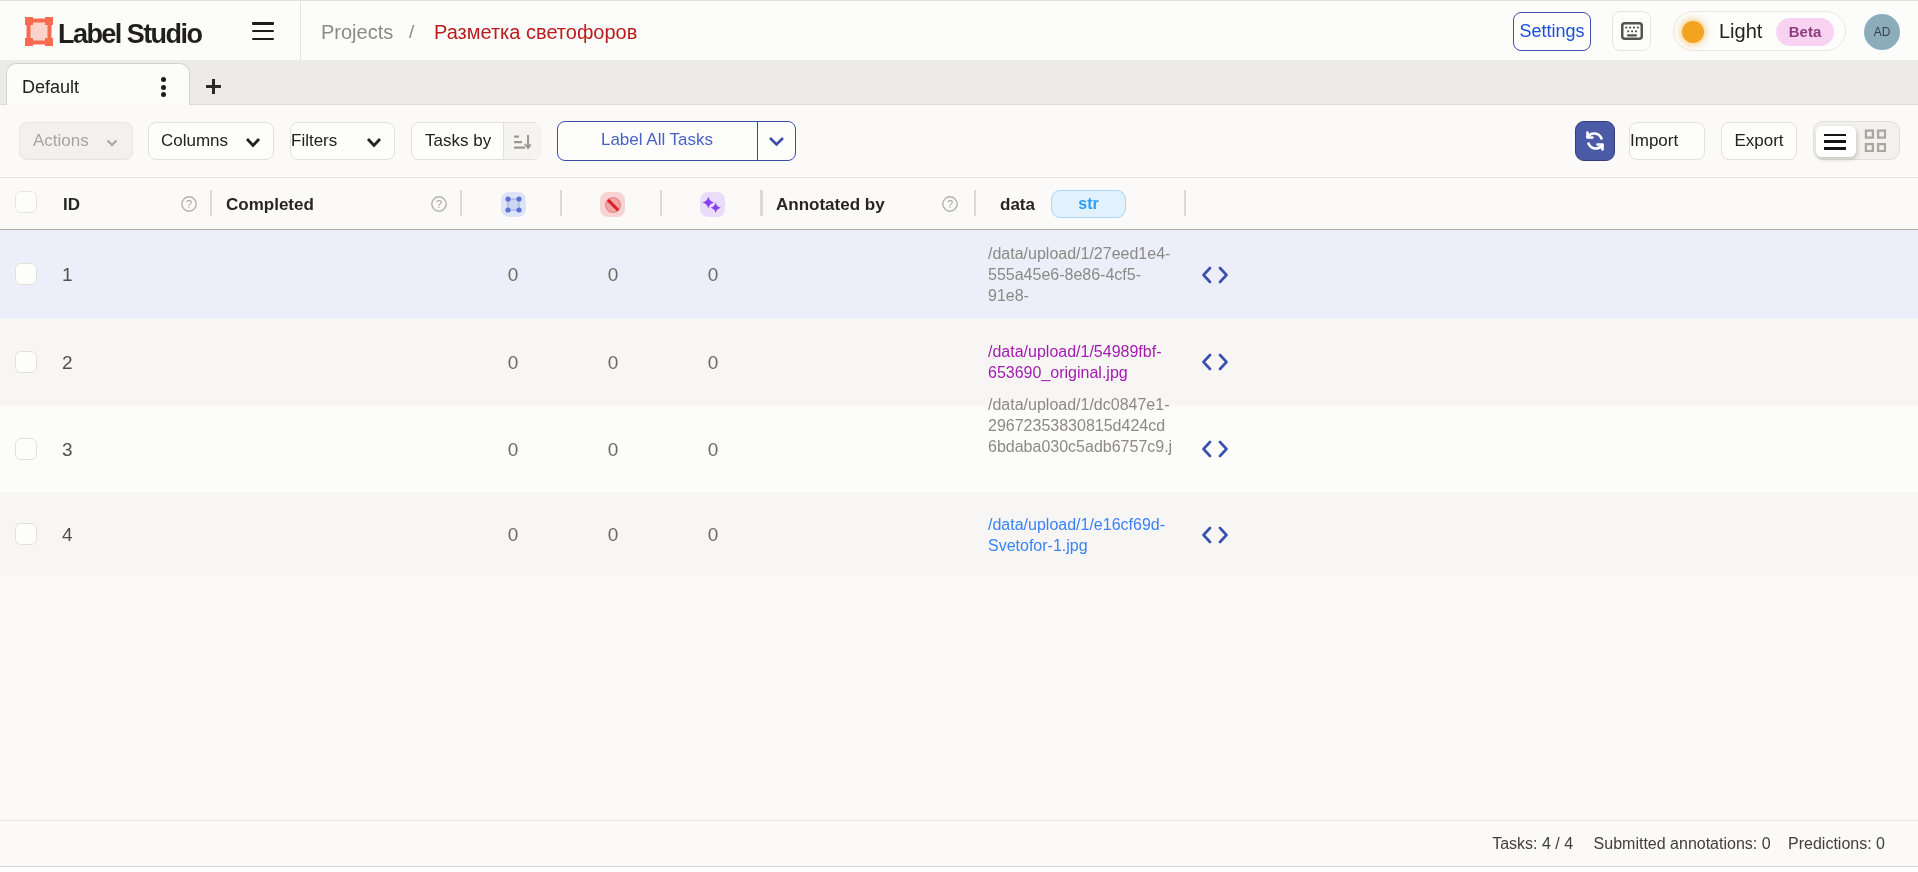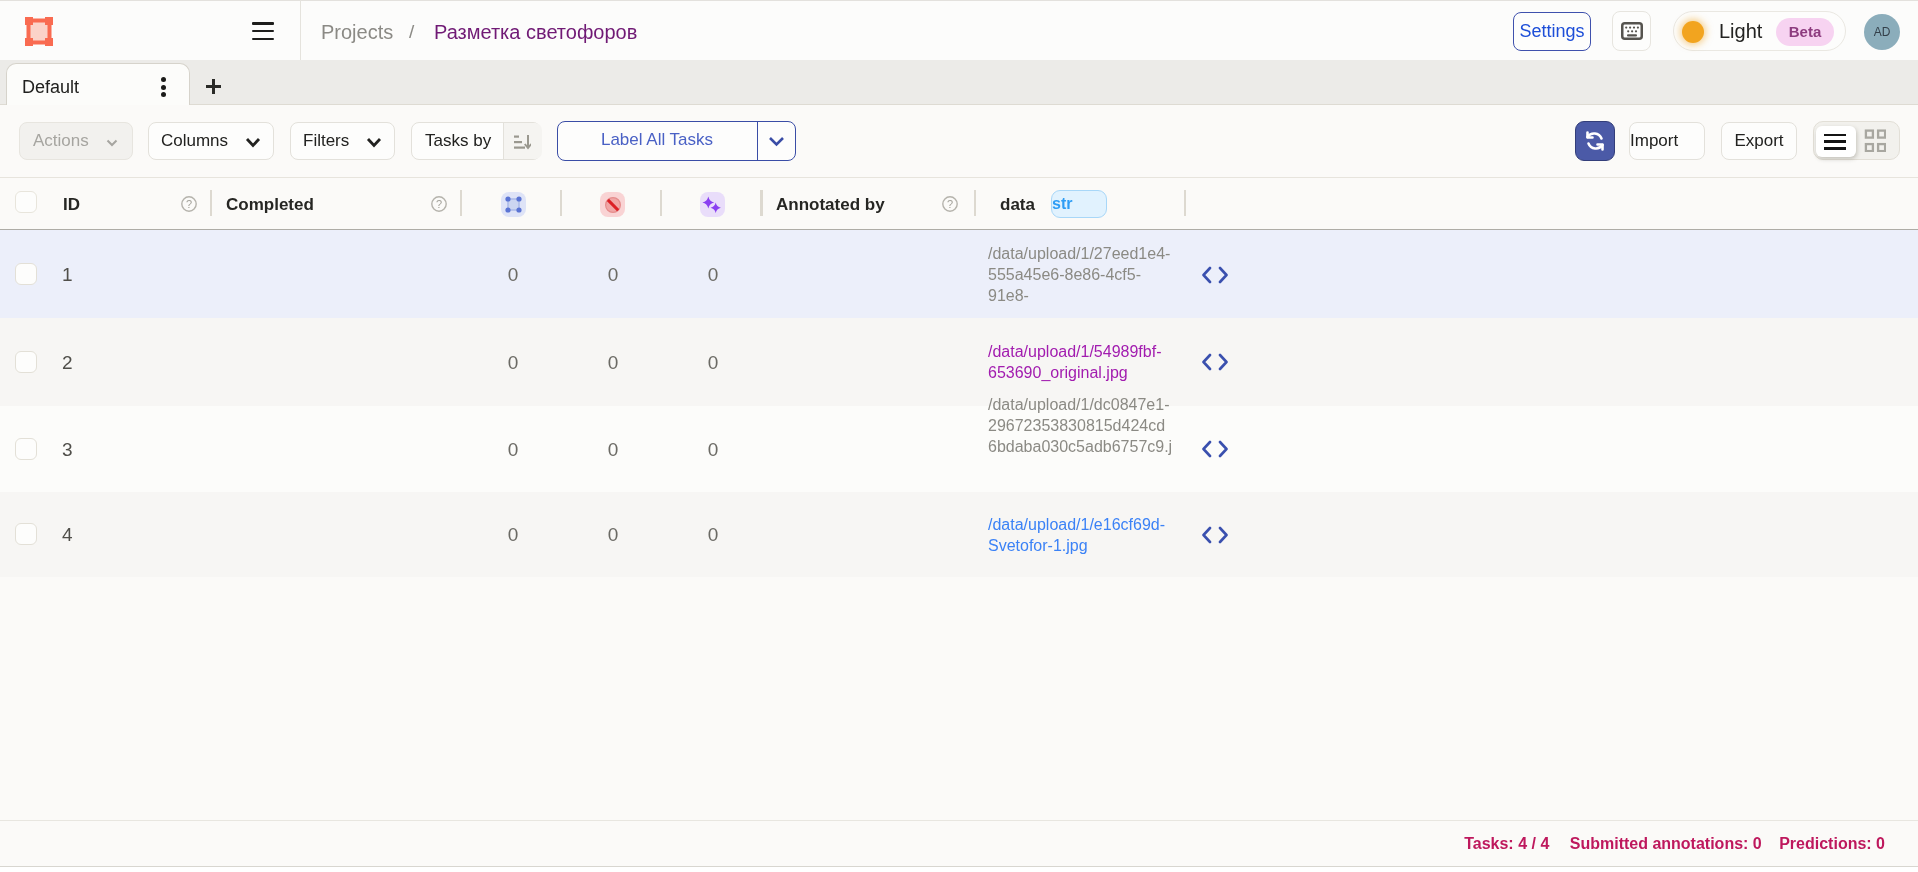--- a/index.html
+++ b/index.html
@@ -15,30 +15,31 @@
 <div class="abs" style="left:0;top:1px;width:1918px;height:59px;background:#fcfcfb;">
 
   <svg class="abs" style="left:25px;top:16px;" width="28" height="29" viewBox="0 0 28 29">
     <rect x="3" y="3" width="22" height="23" fill="#fbd3c9"></rect>
     <rect x="3.5" y="3.5" width="21" height="22" fill="none" stroke="#f96b51" stroke-width="4"></rect>
     <rect x="0" y="0" width="8" height="8" fill="#f96b51"></rect>
     <rect x="20" y="0" width="8" height="8" fill="#f96b51"></rect>
     <rect x="0" y="21" width="8" height="8" fill="#f96b51"></rect>
     <rect x="20" y="21" width="8" height="8" fill="#f96b51"></rect>
   </svg>
+  <div class="abs" style="left:58px;top:0;height:59px;line-height:66px;font-size:27px;font-weight:bold;color:#201f1e;letter-spacing:-1.55px;">Label Studio</div>
 
   <div class="abs" style="left:252px;top:21px;width:22px;height:2.5px;background:#1d1d1b;border-radius:1px;"></div>
   <div class="abs" style="left:252px;top:28.8px;width:22px;height:2.5px;background:#1d1d1b;border-radius:1px;"></div>
   <div class="abs" style="left:252px;top:36.6px;width:22px;height:2.5px;background:#1d1d1b;border-radius:1px;"></div>
 
   <div class="abs" style="left:300px;top:-1px;width:1px;height:60px;background:#e5e3dd;"></div>
 
   <div class="abs" style="left:321px;top:0;height:59px;line-height:62px;font-size:20px;color:#8b8a85;">Projects</div>
   <div class="abs" style="left:409px;top:0;height:59px;line-height:62px;font-size:19px;color:#8b8a85;">/</div>
-  <div class="abs" style="left:434px;top:0;height:59px;line-height:62px;font-size:20px;color:#701a75;">Разметка светофоров</div>
+  <div class="abs" style="left:434px;top:0;height:59px;line-height:62px;font-size:20px;color:#b91c1c;">Разметка светофоров</div>
 
   <div class="abs" style="left:1513px;top:11px;width:78px;height:39px;border:1.5px solid #3f51ad;border-radius:8px;background:#fdfdfc;color:#1d4ed8;font-size:18px;line-height:37px;text-align:center;">Settings</div>
 
   <div class="abs" style="left:1612px;top:10px;width:39px;height:40px;border:1px solid #e7e5df;border-radius:8px;background:#fdfdfc;">
     <svg class="abs" style="left:8px;top:10px;" width="22" height="18" viewBox="0 0 22 18">
       <rect x="1.25" y="1.25" width="19.5" height="15.5" rx="2.5" fill="none" stroke="#55534e" stroke-width="2.5"></rect>
       <circle cx="5.2" cy="5.6" r="1.1" fill="#55534e"></circle>
       <circle cx="9.1" cy="5.6" r="1.1" fill="#55534e"></circle>
       <circle cx="13" cy="5.6" r="1.1" fill="#55534e"></circle>
       <circle cx="16.9" cy="5.6" r="1.1" fill="#55534e"></circle>
@@ -77,21 +78,21 @@
       <path d="M1.5 1.5 L6 6 L10.5 1.5" fill="none" stroke="#a6a5a0" stroke-width="2"></path>
     </svg>
 </div>
 <div class="abs" style="left:148px;top:122px;width:126px;height:38px;background:#fdfdfc;border:1px solid #e3e1db;border-radius:8px;color:#222220;font-size:17px;line-height:36px;">
   <span style="margin-left:12px;">Columns</span>
   <svg class="abs" style="left:96px;top:14px;" width="16" height="11" viewBox="0 0 16 11">
       <path d="M2 2 L8 8.5 L14 2" fill="none" stroke="#222220" stroke-width="2.8"></path>
     </svg>
 </div>
 <div class="abs" style="left:290px;top:122px;width:105px;height:38px;background:#fdfdfc;border:1px solid #e3e1db;border-radius:8px;color:#222220;font-size:17px;line-height:36px;">
-  <span style="margin-left:12px;">Filters</span>
+  <span style="margin-left:0;">Filters</span>
   <svg class="abs" style="left:75px;top:14px;" width="16" height="11" viewBox="0 0 16 11">
       <path d="M2 2 L8 8.5 L14 2" fill="none" stroke="#222220" stroke-width="2.8"></path>
     </svg>
 </div>
 <div class="abs" style="left:411px;top:122px;width:130px;height:38px;background:#fdfdfc;border:1px solid #e3e1db;border-radius:8px;color:#222220;font-size:17px;line-height:36px;">
   <span style="margin-left:13px;">Tasks by</span>
   <div class="abs" style="left:91px;top:0;width:39px;height:36px;background:#f5f4f1;border-radius:0 7px 7px 0;border-left:1px solid #e3e1db;"></div>
   <svg class="abs" style="left:102px;top:12px;" width="17" height="15" viewBox="0 0 17 15">
     <rect x="0" y="0.5" width="5" height="2.2" fill="#9a988f"></rect>
     <rect x="0" y="6" width="8" height="2.2" fill="#9a988f"></rect>
@@ -173,21 +174,21 @@
     </svg>
   </div>
   <div class="abs" style="left:760px;top:10px;width:2.5px;height:26px;background:#ddd9d0;"></div>
   <div class="abs" style="left:776px;top:0;height:49px;line-height:49px;font-size:17px;font-weight:bold;color:#262623;">Annotated by</div>
   <svg class="abs" style="left:942px;top:16px;" width="16" height="16" viewBox="0 0 16 16">
       <circle cx="8" cy="8" r="7.2" fill="none" stroke="#b5b3ac" stroke-width="1.4"></circle>
       <text x="8" y="11.8" text-anchor="middle" font-size="11" fill="#a3a19a" font-family="Liberation Sans">?</text>
     </svg>
   <div class="abs" style="left:974px;top:10px;width:2px;height:26px;background:#ddd9d0;"></div>
   <div class="abs" style="left:1000px;top:0;height:49px;line-height:49px;font-size:17px;font-weight:bold;color:#262623;">data</div>
-  <div class="abs" style="left:1051px;top:10px;width:56px;height:28px;background:#e1f2fe;border:1px solid #a8d7f8;border-radius:9px;color:#2e9df5;font-size:16px;font-weight:bold;line-height:26px;">str</div>
+  <div class="abs" style="left:1051px;top:10px;width:75px;height:28px;background:#e1f2fe;border:1px solid #a8d7f8;border-radius:9px;color:#2e9df5;font-size:16px;font-weight:bold;text-align:center;line-height:26px;">str</div>
   <div class="abs" style="left:1184px;top:10px;width:2px;height:26px;background:#ddd9d0;"></div>
 </div>
 
 <div class="abs" style="left:0;top:230px;width:1918px;height:88px;background:#eceffa;"></div>
 <div class="abs" style="left:0;top:318px;width:1918px;height:88px;background:#f7f6f4;"></div>
 <div class="abs" style="left:0;top:406px;width:1918px;height:86px;background:#fcfcfa;"></div>
 <div class="abs" style="left:0;top:492px;width:1918px;height:85px;background:#f7f6f4;"></div>
 
 <div class="abs" style="left:15px;top:263px;width:22px;height:22px;background:#fdfdfc;border:1px solid #e3e0d7;border-radius:6px;"></div>
 <div class="abs" style="left:62px;top:264px;font-size:19px;color:#504f4a;">1</div>
@@ -223,18 +224,18 @@
 <div class="abs" style="left:62px;top:524px;font-size:19px;color:#504f4a;">4</div>
 <div class="abs" style="left:489px;top:524px;width:48px;text-align:center;font-size:19px;color:#6b6a64;">0</div>
 <div class="abs" style="left:589px;top:524px;width:48px;text-align:center;font-size:19px;color:#6b6a64;">0</div>
 <div class="abs" style="left:689px;top:524px;width:48px;text-align:center;font-size:19px;color:#6b6a64;">0</div>
 <div class="abs" style="left:988px;top:514px;font-size:16px;line-height:21px;color:#3b82f6;">/data/upload/1/e16cf69d-<br>Svetofor-1.jpg</div>
 <svg class="abs" style="left:1202px;top:526px;" width="26" height="18" viewBox="0 0 26 18">
     <path d="M8 2 L1.5 9 L8 16 M18 2 L24.5 9 L18 16" fill="none" stroke="#3a50ae" stroke-width="2.6" stroke-linecap="round" stroke-linejoin="round"></path>
   </svg>
 
 <div class="abs" style="left:0;top:820px;width:1918px;height:47px;background:#fbfaf8;border-top:1px solid #e8e6e0;border-bottom:1px solid #d8d6d0;">
-  <div class="abs" style="right:33px;top:0;height:45px;line-height:45px;font-size:16px;color:#be185d;font-weight:bold;">
+  <div class="abs" style="right:33px;top:0;height:45px;line-height:45px;font-size:16px;color:#404040;">
     <span>Tasks: 4 / 4</span>
     <span style="margin-left:16px;">Submitted annotations: 0</span>
     <span style="margin-left:13px;">Predictions: 0</span>
   </div>
 </div>
 
 </body></html>

